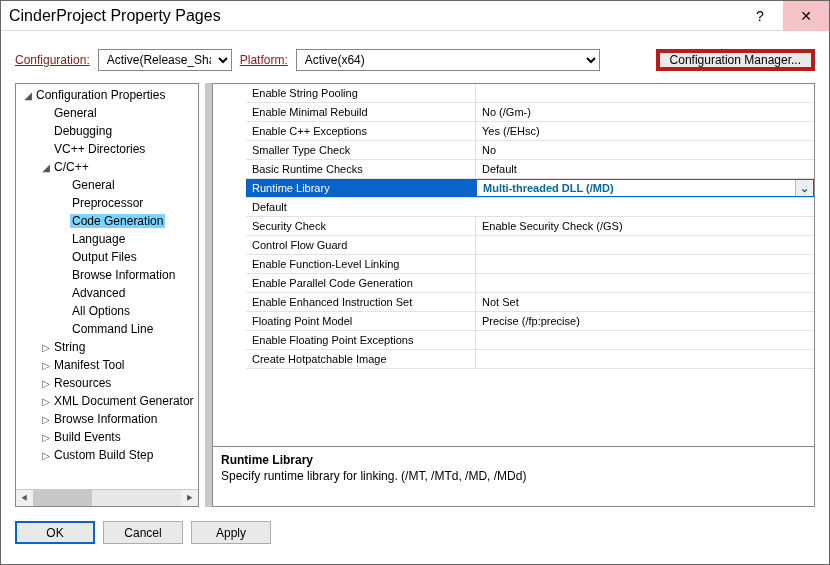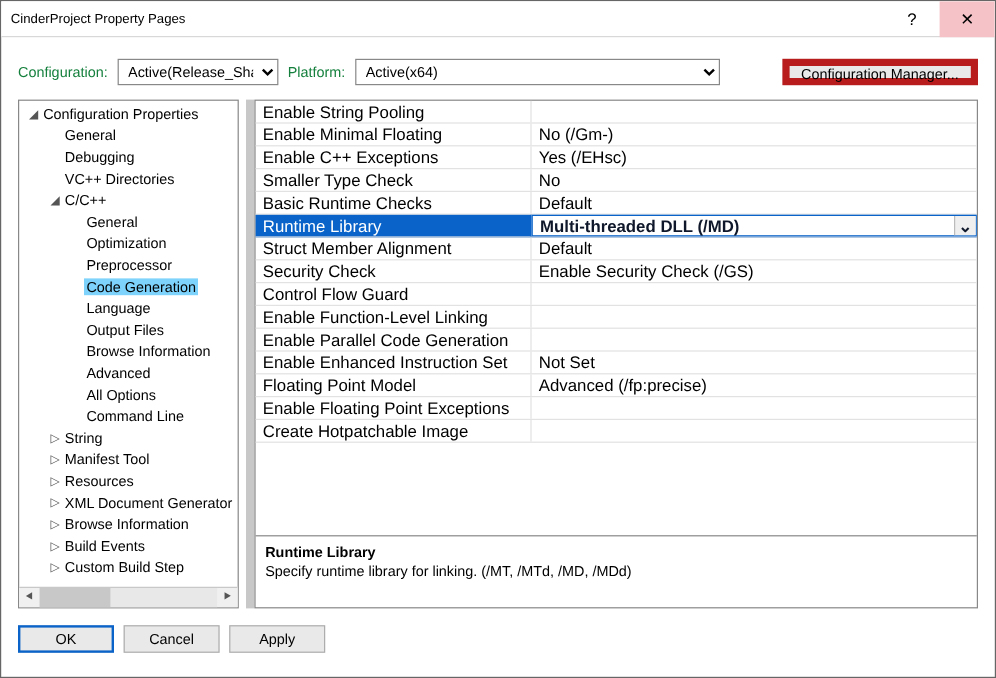--- a/index.html
+++ b/index.html
@@ -1,50 +1,50 @@
 <!DOCTYPE html>
 <html><head>
 <meta charset="utf-8">
 <style>
 * { box-sizing: border-box; margin: 0; padding: 0; font-family: "Segoe UI", Tahoma, sans-serif; }
 body { background: #fff; width: 830px; height: 565px; overflow: hidden; border: 1px solid #666; }
 .titlebar { height: 30px; display: flex; align-items: center; background: #fff; border-bottom: 1px solid #d8d8d8; }
-.titlebar .title { flex: 1; padding-left: 8px; font-size: 11px; color: #000; }
+.titlebar .title { flex: 1; padding-left: 8px; font-size: 16px; color: #000; }
 .titlebar .tbtn { width: 46px; height: 30px; display: flex; align-items: center; justify-content: center; font-size: 13px; color: #000; }
 .titlebar .help { font-size: 14px; }
 .titlebar .close { background: #f5c2c7; color: #000; font-size: 14px; }
 .cfgbar { display: flex; align-items: center; gap: 8px; padding: 18px 14px 10px 14px; font-size: 12px; }
-.cfgbar label { color: #15803d; }
+.cfgbar label { color: #7f1d1d; text-decoration: underline; }
 .cfgbar select { font-size: 12px; height: 22px; background: #fff; border: 1px solid #888; padding: 0 4px; }
 .cfgbar .selcfg { width: 134px; }
 .cfgbar .selplat { width: 304px; }
-.cfgbar .mgrbtn { margin-left: auto; height: 22px; font-size: 12px; padding: 0 10px; background: #e9e9e9; border: 6px solid #b91c1c; }
+.cfgbar .mgrbtn { margin-left: auto; height: 22px; font-size: 12px; padding: 0 10px; background: #e9e9e9; border: 4px solid #b91c1c; }
 .main { display: flex; padding: 2px 14px 6px 14px; gap: 6px; }
 .tree-wrap { width: 184px; border: 1px solid #888; height: 424px; display: flex; flex-direction: column; position: relative; }
 .tree { flex: 1; overflow: hidden; font-size: 12px; padding: 2px 0; }
 .tnode { display: flex; align-items: center; height: 18px; white-space: nowrap; padding-left: var(--ind, 6px); cursor: default; }
 .tnode .tw { width: 12px; text-align: center; font-size: 10px; color: #555; }
 .tnode .lbl { padding: 0 2px; }
 .tnode.selected .lbl { background: #7dd3fc; }
 .tree-sb { height: 17px; border-top: 1px solid #c8c8c8; display: flex; align-items: center; background: #f0f0f0; font-size: 11px; color: #555; }
 .tree-sb .arr { width: 17px; text-align: center; }
 .tree-sb .track { flex: 1; background: #e8e8e8; height: 100%; position: relative; }
 .tree-sb .thumb { position: absolute; left: 0; top: 0; height: 100%; width: 40%; background: #c8c8c8; }
 .rpanel { flex: 1; display: flex; flex-direction: column; }
 .splitter { width: 7px; background: #c8c8c8; height: 424px; }
 .rcontent { flex: 1; display: flex; }
 .grid-area { flex: 1; display: flex; flex-direction: column; border: 1px solid #888; height: 424px; }
-.pgrid { font-size: 14px; }
+.pgrid { font-size: 11px; margin-left: 33px; }
 .prow { display: flex; height: 19px; border-bottom: 1px solid #e2e2e2; }
 .prow .pname { width: 230px; padding-left: 6px; display: flex; align-items: center; border-right: 1px solid #e2e2e2; }
 .prow .pval { flex: 1; padding-left: 6px; display: flex; align-items: center; position: relative; }
 .prow .dd { position: absolute; right: 0; top: 0; bottom: 0; width: 18px; background: #efefef; border-left: 1px solid #bbb; display: flex; align-items: center; justify-content: center; }
 .prow.selected { background: #0a63c9; color: #fff; }
 .prow.selected .pname { border-right-color: #0a63c9; }
-.prow.selected .pval { background: #fff; color: #0f172a; font-weight: 600; border: 1px solid #0a63c9; }
+.prow.selected .pval { background: #fff; color: #0369a1; font-weight: 600; border: 1px solid #0a63c9; }
 .pgrid-spacer { flex: 1; }
 .desc { border-top: 1px solid #888; padding: 6px 8px; font-size: 12px; height: 60px; }
 .desc .dtitle { font-weight: 600; margin-bottom: 2px; }
 .footer { display: flex; justify-content: flex-start; gap: 8px; padding: 8px 14px 10px; }
 .footer button { width: 80px; height: 23px; font-size: 12px; background: #e9e9e9; border: 1px solid #adadad; }
 .footer button.primary { border: 2px solid #0a63c9; }
 </style>
 </head>
 <body>
 
@@ -88,24 +88,20 @@
         <div class="tnode" style="--ind: 24px;">
           <span class="tw">◢</span>
           <span class="lbl">C/C++</span>
         </div>
         <div class="tnode" style="--ind: 42px;">
           <span class="tw"></span>
           <span class="lbl">General</span>
         </div>
         <div class="tnode" style="--ind: 42px;">
           <span class="tw"></span>
-          <span class="lbl">Optimization</span>
-        </div>
-        <div class="tnode" style="--ind: 42px;">
-          <span class="tw"></span>
           <span class="lbl">Preprocessor</span>
         </div>
         <div class="tnode selected" style="--ind: 42px;">
           <span class="tw"></span>
           <span class="lbl">Code Generation</span>
         </div>
         <div class="tnode" style="--ind: 42px;">
           <span class="tw"></span>
           <span class="lbl">Language</span>
         </div>
@@ -170,41 +166,40 @@
   <div class="rpanel">
     <div class="rcontent">
       <div class="splitter"></div>
       <div class="grid-area">
         <div class="pgrid" id="pgrid">
             <div class="prow">
               <div class="pname">Enable String Pooling</div>
               <div class="pval"></div>
             </div>
             <div class="prow">
-              <div class="pname">Enable Minimal Floating</div>
+              <div class="pname">Enable Minimal Rebuild</div>
               <div class="pval">No (/Gm-)</div>
             </div>
             <div class="prow">
               <div class="pname">Enable C++ Exceptions</div>
               <div class="pval">Yes (/EHsc)</div>
             </div>
             <div class="prow">
               <div class="pname">Smaller Type Check</div>
               <div class="pval">No</div>
             </div>
             <div class="prow">
               <div class="pname">Basic Runtime Checks</div>
               <div class="pval">Default</div>
             </div>
             <div class="prow selected">
               <div class="pname">Runtime Library</div>
               <div class="pval">Multi-threaded DLL (/MD)<div class="dd">⌄</div></div>
             </div>
             <div class="prow">
-              <div class="pname">Struct Member Alignment</div>
               <div class="pval">Default</div>
             </div>
             <div class="prow">
               <div class="pname">Security Check</div>
               <div class="pval">Enable Security Check (/GS)</div>
             </div>
             <div class="prow">
               <div class="pname">Control Flow Guard</div>
               <div class="pval"></div>
             </div>
@@ -215,21 +210,21 @@
             <div class="prow">
               <div class="pname">Enable Parallel Code Generation</div>
               <div class="pval"></div>
             </div>
             <div class="prow">
               <div class="pname">Enable Enhanced Instruction Set</div>
               <div class="pval">Not Set</div>
             </div>
             <div class="prow">
               <div class="pname">Floating Point Model</div>
-              <div class="pval">Advanced (/fp:precise)</div>
+              <div class="pval">Precise (/fp:precise)</div>
             </div>
             <div class="prow">
               <div class="pname">Enable Floating Point Exceptions</div>
               <div class="pval"></div>
             </div>
             <div class="prow">
               <div class="pname">Create Hotpatchable Image</div>
               <div class="pval"></div>
             </div>
           </div>

